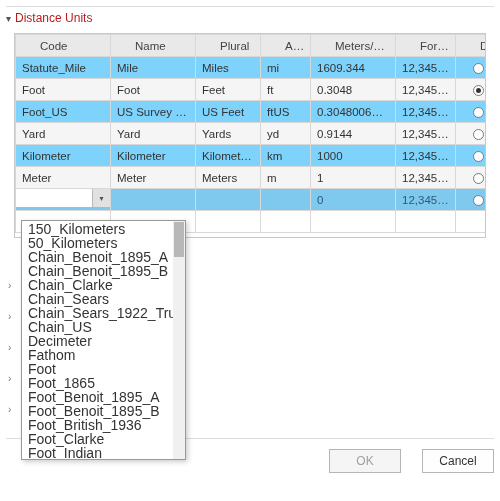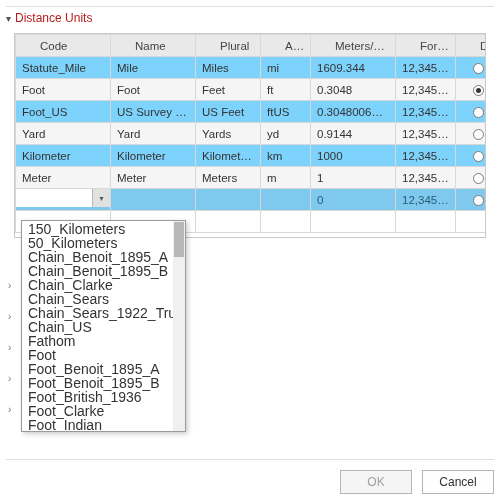--- a/index.html
+++ b/index.html
@@ -158,23 +158,23 @@
   .side-chevrons span {
     display: block;
     font-size: 10px;
     color: #777;
     margin: 20px 0;
   }
 
   .buttons {
     position: absolute;
     right: 6px;
-    bottom: 7px;
+    bottom: 28px;
     display: flex;
-    gap: 10px;
+    gap: 21px;
     border-top: 1px solid #ddd;
     padding-top: 10px;
     width: calc(100% - 12px);
     justify-content: flex-end;
   }
   button.btn {
     min-width: 72px;
     height: 24px;
     border: 1px solid #b5b5b5;
     background: #fefefe;
@@ -316,22 +316,24 @@
     <div class="dropdown-thumb"></div>
   </div>
 <div class="dropdown-item">150_Kilometers</div>
     <div class="dropdown-item">50_Kilometers</div>
     <div class="dropdown-item">Chain_Benoit_1895_A</div>
     <div class="dropdown-item">Chain_Benoit_1895_B</div>
     <div class="dropdown-item">Chain_Clarke</div>
     <div class="dropdown-item">Chain_Sears</div>
     <div class="dropdown-item">Chain_Sears_1922_Truncated</div>
     <div class="dropdown-item">Chain_US</div>
+    <div class="dropdown-item">Decimeter</div>
     <div class="dropdown-item">Fathom</div>
     <div class="dropdown-item">Foot</div>
+    <div class="dropdown-item">Foot_1865</div>
     <div class="dropdown-item">Foot_Benoit_1895_A</div>
     <div class="dropdown-item">Foot_Benoit_1895_B</div>
     <div class="dropdown-item">Foot_British_1936</div>
     <div class="dropdown-item">Foot_Clarke</div>
     <div class="dropdown-item">Foot_Indian</div>
   </div>
 
 <div class="buttons">
   <button class="btn" disabled="">OK</button>
   <button class="btn">Cancel</button>

